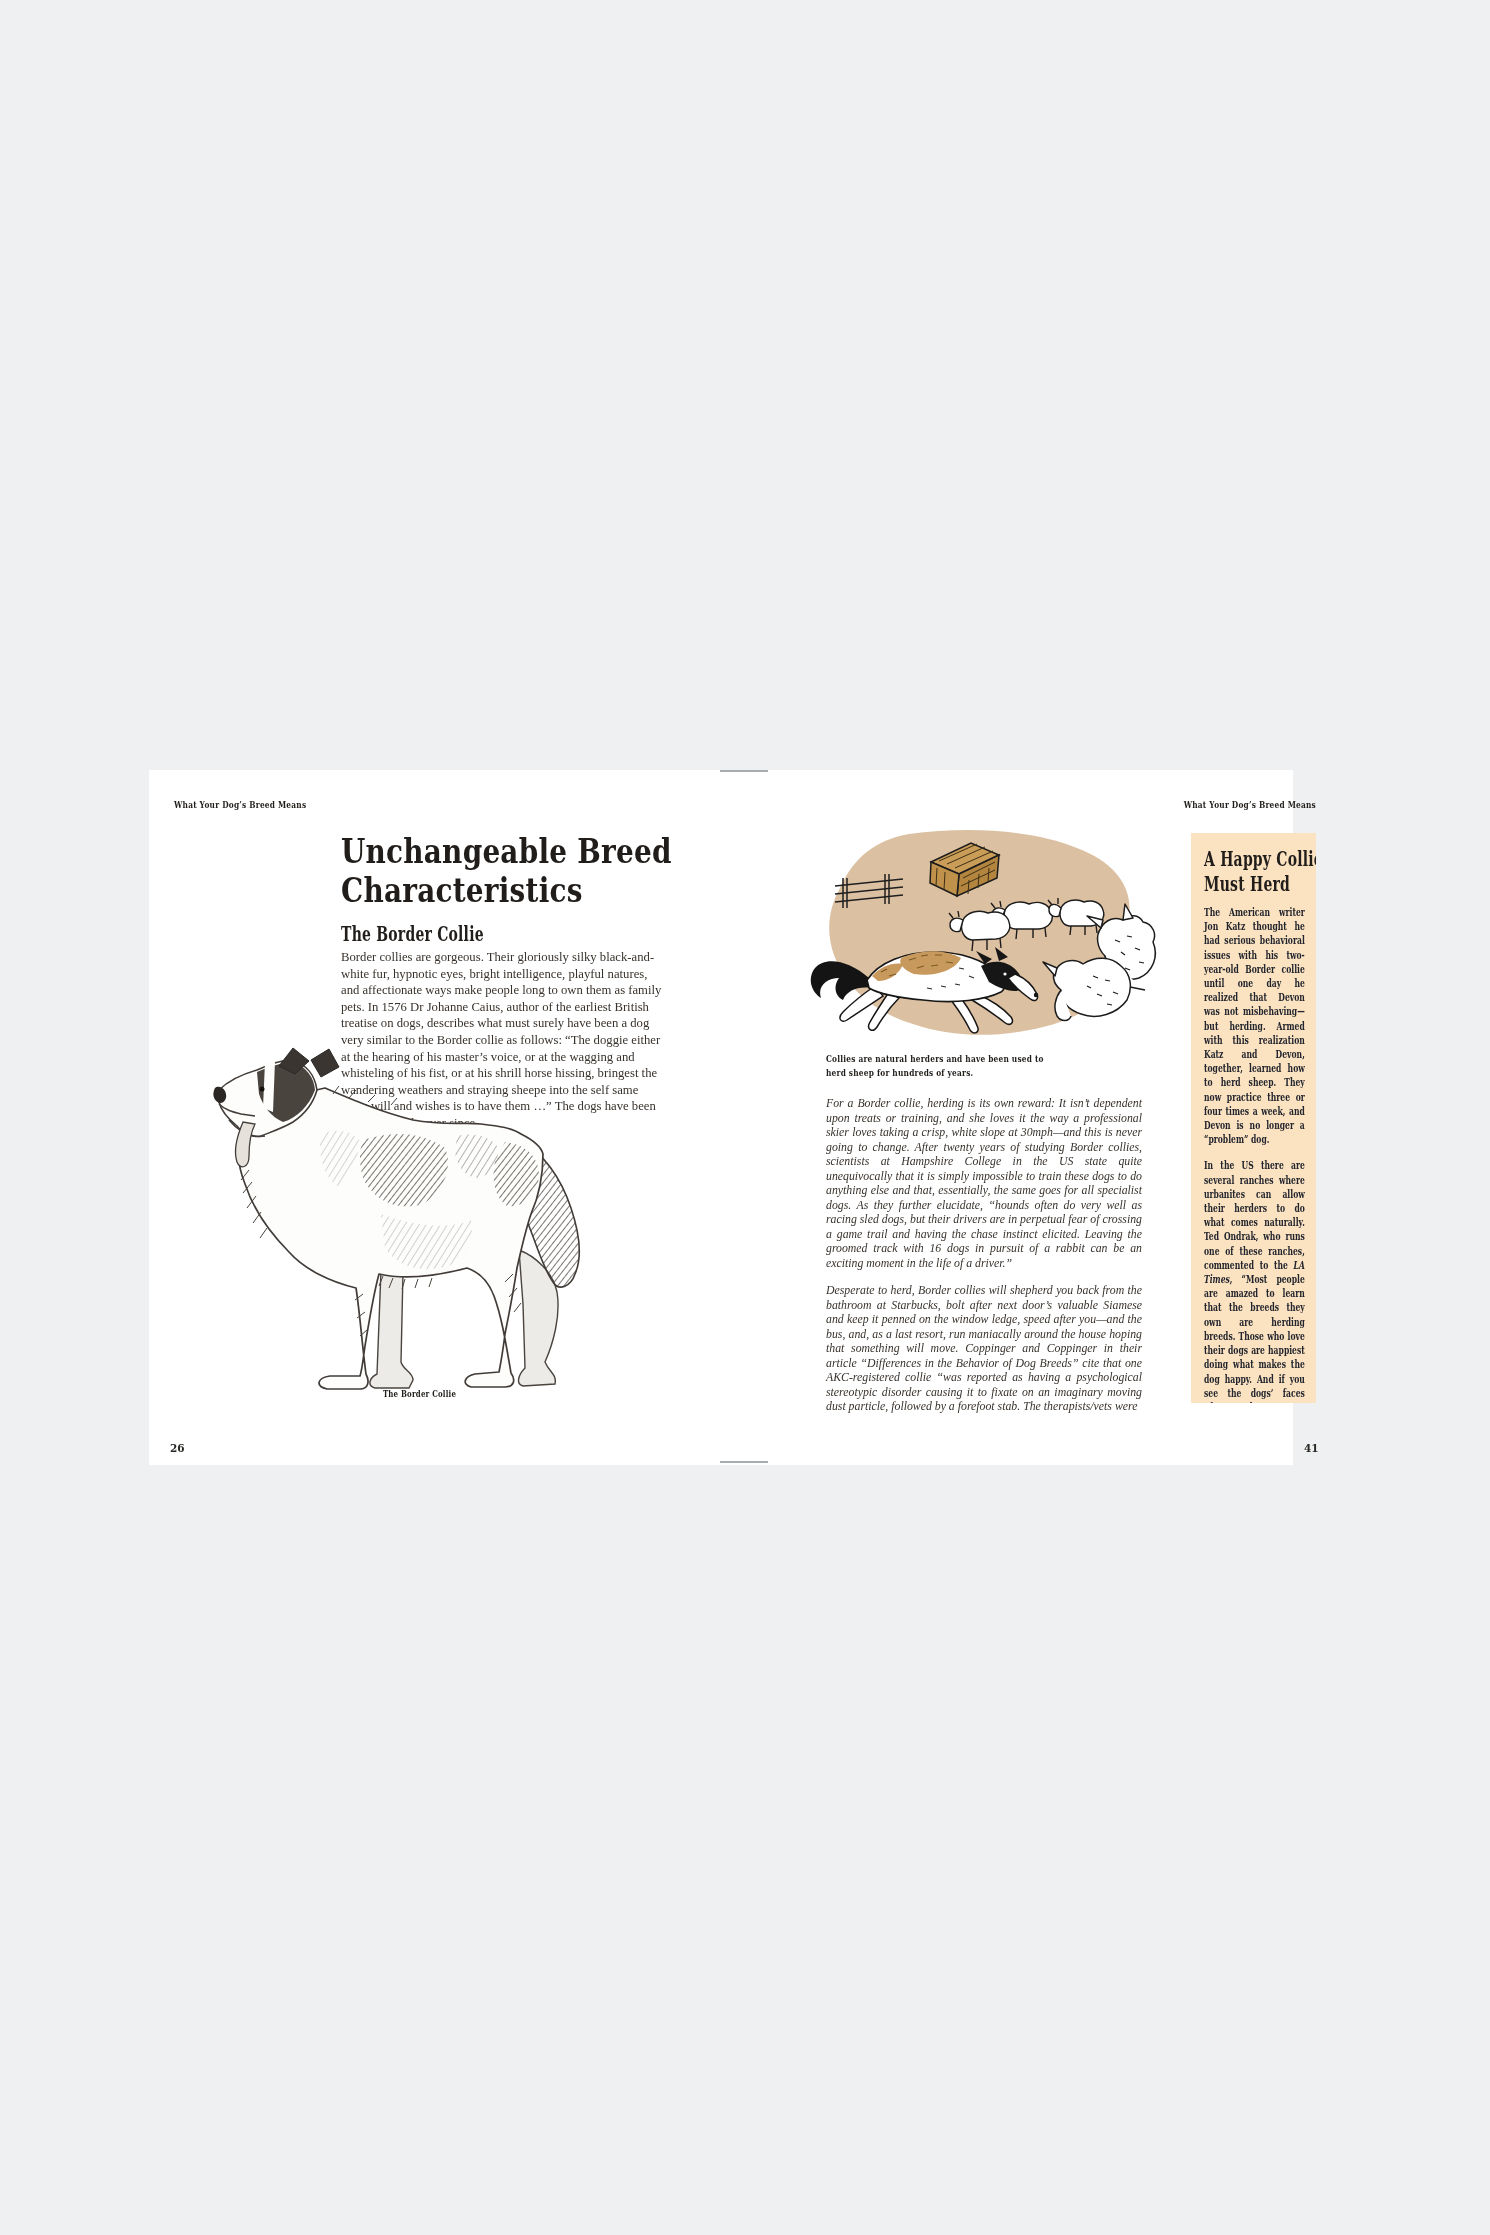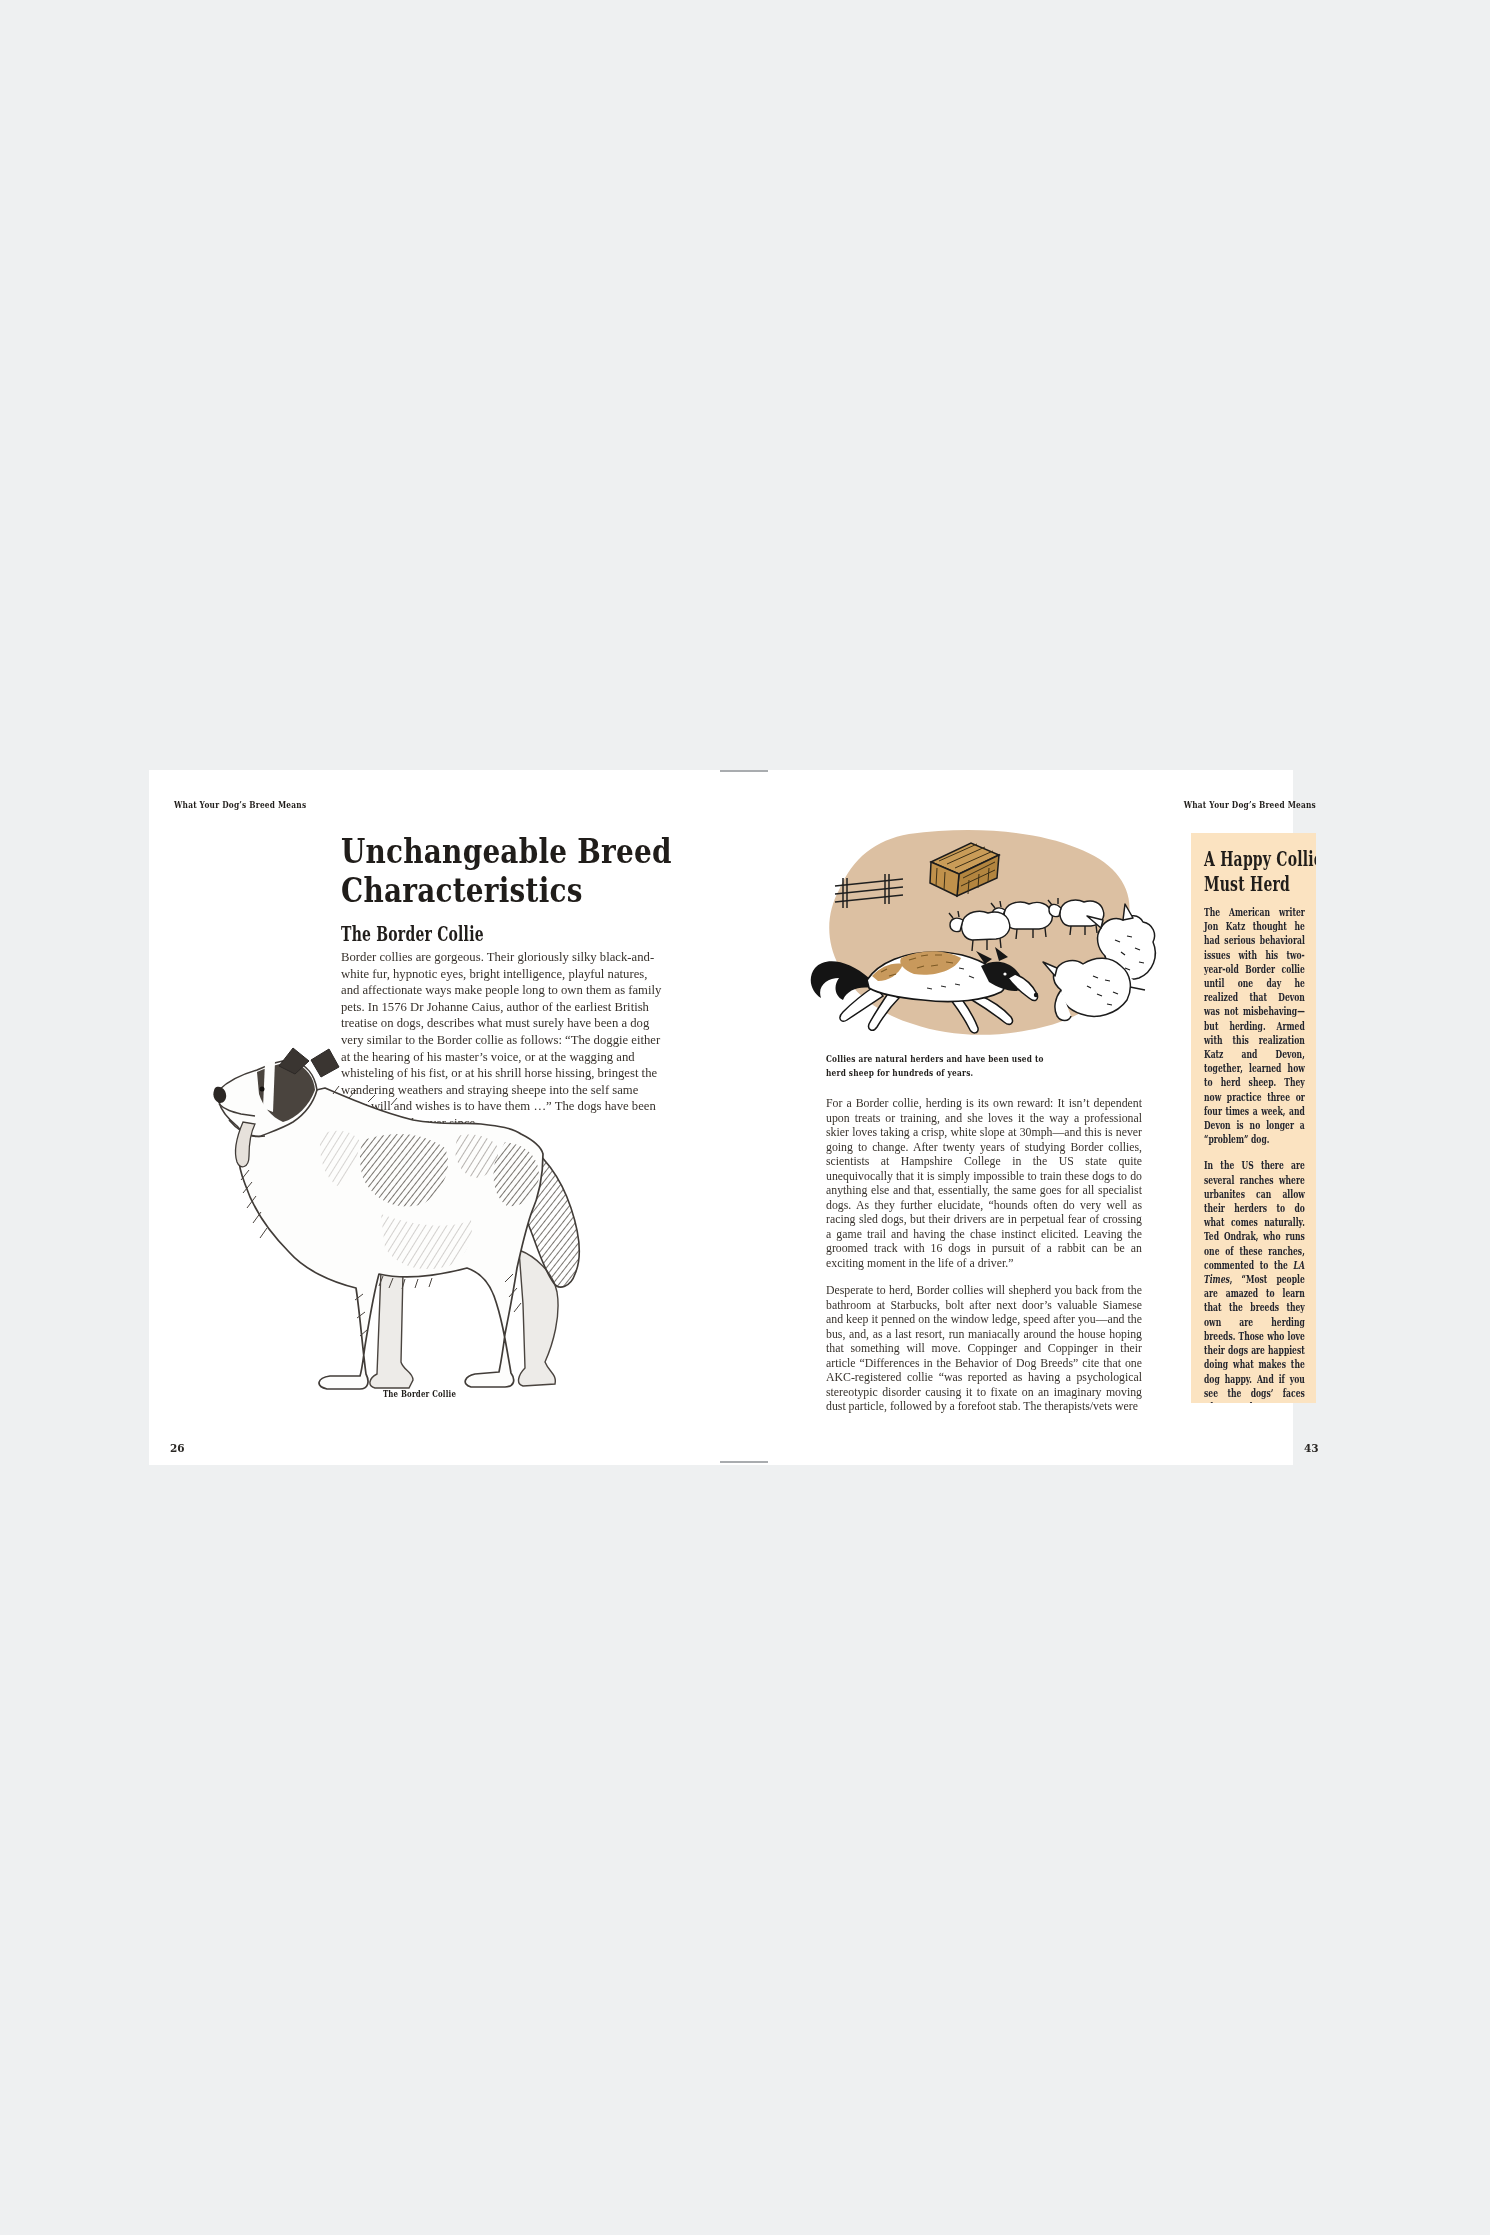--- a/index.html
+++ b/index.html
@@ -26,21 +26,21 @@
   .origin-right{transform-origin:right top;}
   .origin-center{transform-origin:center top;}
   .hdr{font-size:10px;line-height:12px;}
   .title{font-size:34px;line-height:39px;}
   .sechead{font-size:20px;line-height:24px;}
   .bodytxt{
     color:#38322c;text-rendering:optimizeLegibility;
   }
   .body-left{font-size:12.7px;line-height:16.6px;width:326px;text-align:left;}
   .body-right{font-size:11.8px;line-height:14.5px;width:320px;text-align:justify;}
-  .body-right p{margin:0 4px 13px 0;}
+  .body-right p{margin:0 4px 13px 0;font-style:italic;}
   .figcap{font-size:10px;line-height:13.5px;color:#201d1a;}
   .dogcap{font-size:10px;text-align:center;width:205px;}
   .pagenum{font-family:"DejaVu Serif",serif;font-weight:700;font-size:10.5px;color:#2a2724;margin-top:24px;}
   .sidebar{
     background:#fbe3c1;width:125px;height:570px;overflow:hidden;
   }
   .sidebar-title{font-size:20px;line-height:25px;}
   .sidebar-text{
     position:absolute;left:13px;top:72px;width:140px;
     transform:scaleX(.72);transform-origin:left top;
@@ -216,15 +216,15 @@
       <div class="abs disp cond70 sidebar-title" style="left:13px;top:14px">
         <div>A Happy Collie</div>
         <div>Must Herd</div>
       </div>
       <div class="sidebar-text">
         <p>The American writer Jon Katz thought he had serious behavioral issues with his two-year-old Border collie until one day he realized that Devon was not misbehaving—but herding. Armed with this realization Katz and Devon, together, learned how to herd sheep. They now practice three or four times a week, and Devon is no longer a “problem” dog.</p>
         <p><span>In the US there are several ranches where urbanites can allow their herders to do what comes naturally. Ted Ondrak, who runs one of these ranches, commented to the </span><span class="it">LA Times</span><span>, “Most people are amazed to learn that the breeds they own are herding breeds. Those who love their dogs are happiest doing what makes the dog happy. And if you see the dogs’ faces when they start herding, you know beyond the shadow of a doubt they love it. That’s what makes it so magical.”</span></p>
       </div>
     </div>
 
-    <div class="abs pagenum" style="left:559px;top:648px">43</div>
+    <div class="abs pagenum" style="left:559px;top:648px">41</div>
   </div>
 </div>
 
 </body></html>

